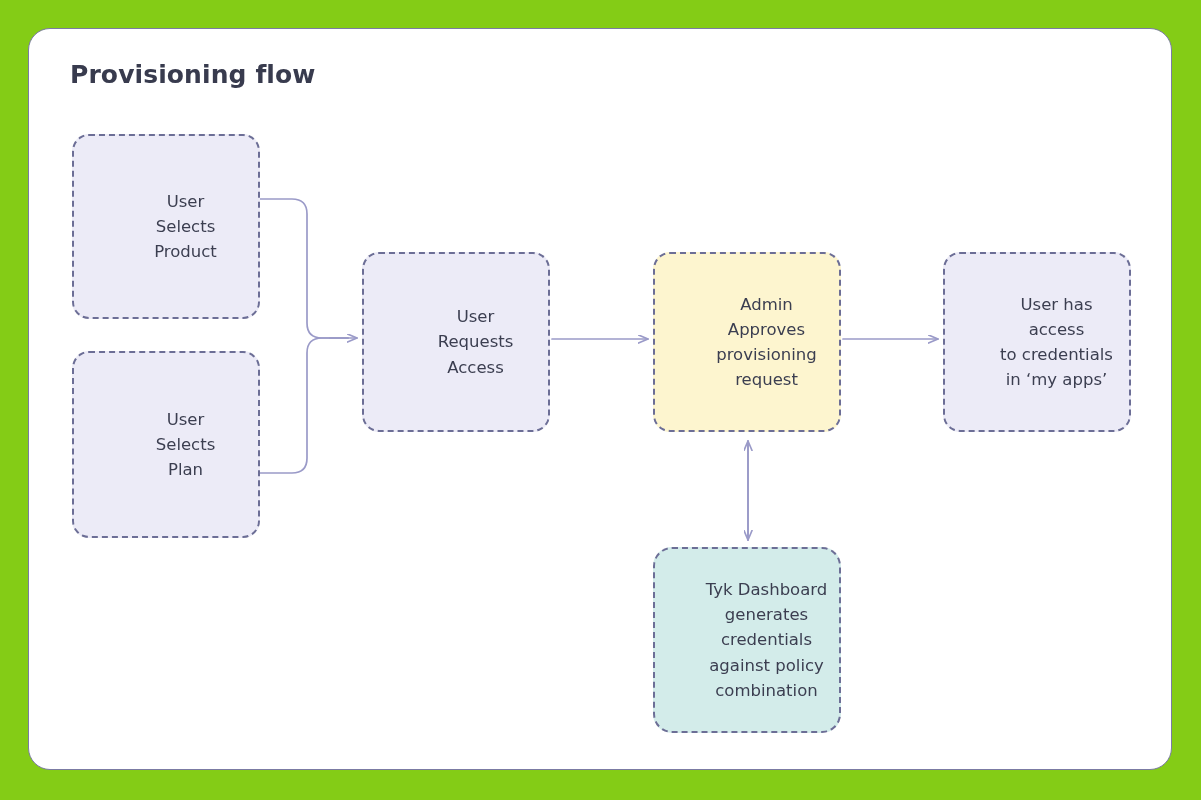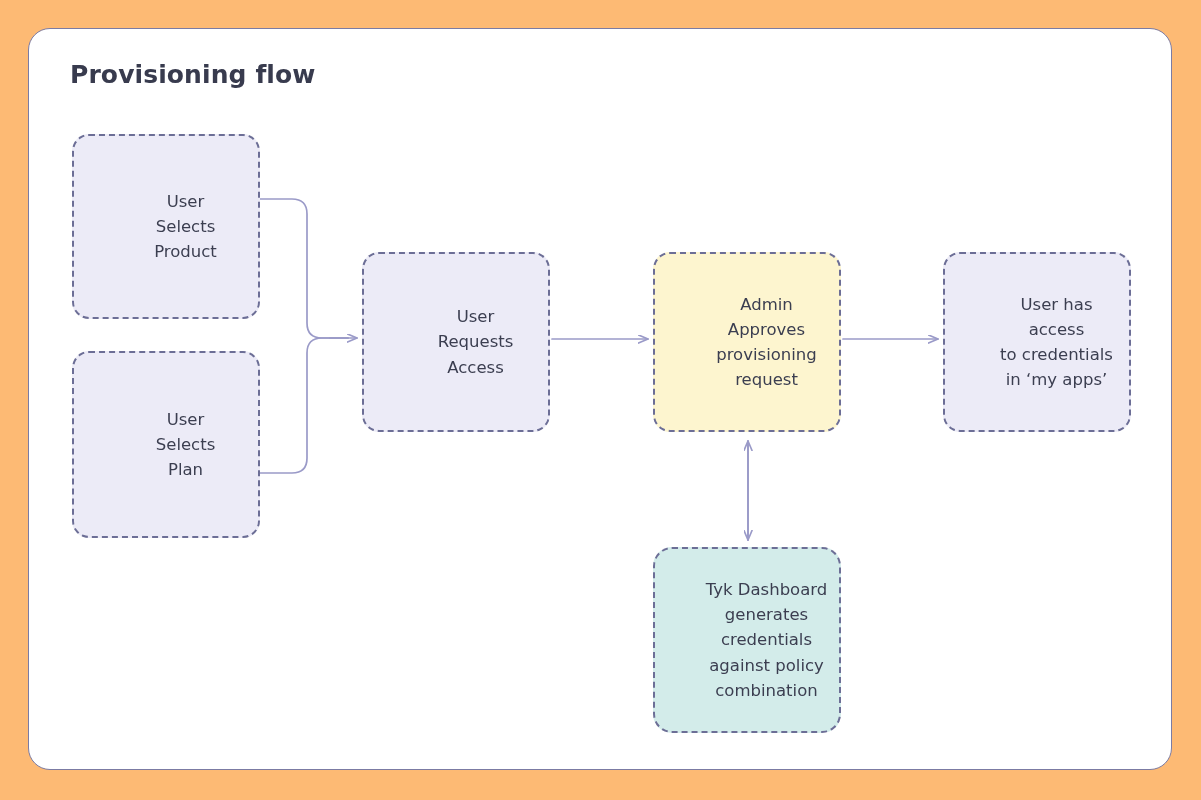--- a/index.html
+++ b/index.html
@@ -11,21 +11,21 @@
     width: 1201px;
     height: 800px;
     font-family: "DejaVu Sans", sans-serif;
     overflow: hidden;
   }
 
   #canvas {
     position: relative;
     width: 1201px;
     height: 800px;
-    background: #fdba74;
+    background: #84cc16;
   }
 
   
   .diagram-frame {
     position: absolute;
     left: 28px;
     top: 28px;
     width: 1144px;
     height: 742px;
     box-sizing: border-box;

